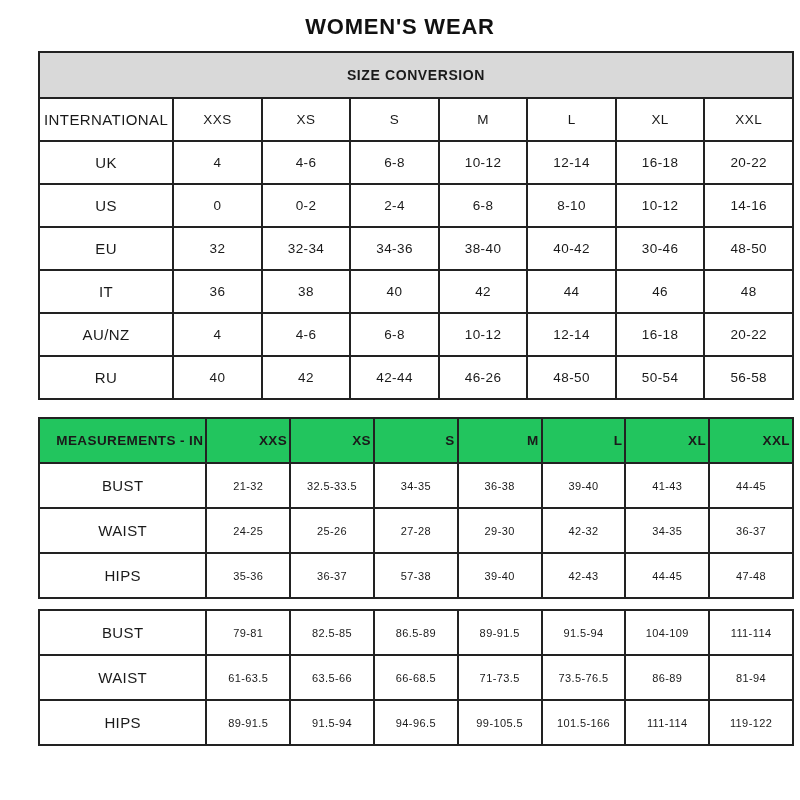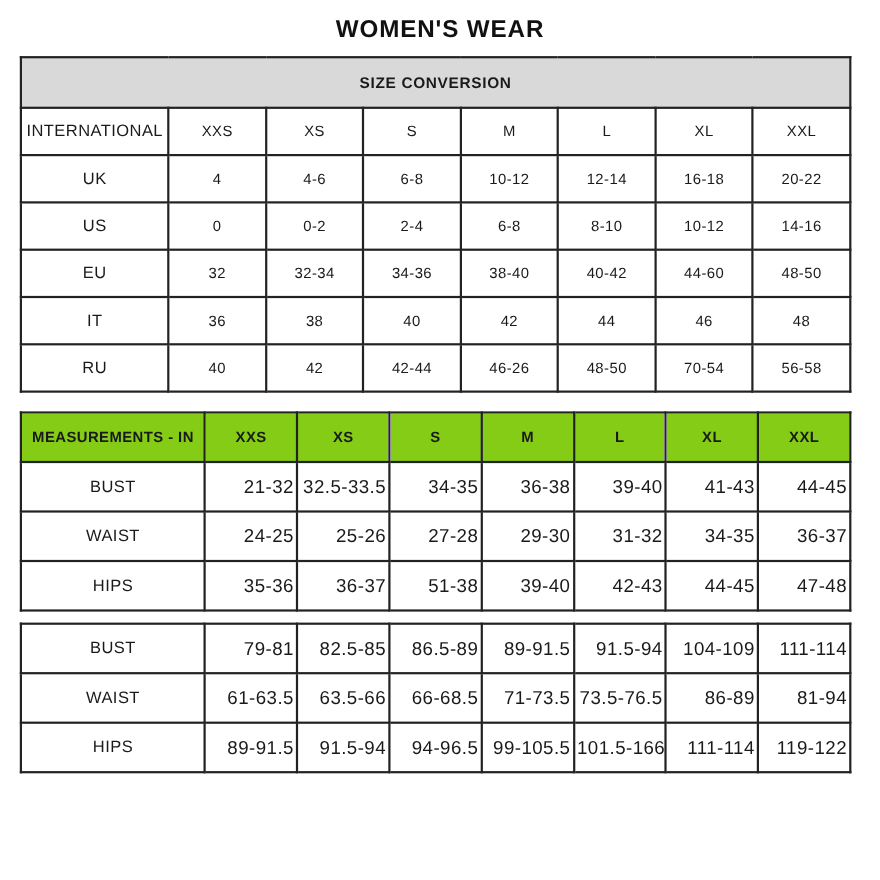--- a/index.html
+++ b/index.html
@@ -18,21 +18,21 @@
     text-align: center;
     font-size: 22px;
     font-weight: 700;
     letter-spacing: 0.8px;
     color: #111111;
   }
   table {
     border-collapse: collapse;
     table-layout: fixed;
     width: 756px;
-    margin-left: 18px;
+    margin-left: 38px;
   }
   #t0 { margin-bottom: 17px; }
   #t1 { margin-bottom: 10px; }
   td {
     border: 2px solid #222222;
     text-align: center;
     vertical-align: middle;
     font-size: 13.5px;
     letter-spacing: 0.4px;
     padding: 0 2px;
@@ -46,26 +46,27 @@
     height: 44px;
     letter-spacing: 0.6px;
   }
   
   #t0 col.label-col { width: 17.8%; }
   #t1 col.label-col, #t2 col.label-col { width: 22.2%; }
   
   #t0 tr.cols-row td, #t0 tr.data-row td { height: 41px; }
   
   tr.cols-row.gray td {
-    background: #84cc16;
+    background: #22c55e;
     font-weight: 700;
     font-size: 13.5px;
+    text-align: right;
   }
   #t1 td, #t2 td { height: 43px; }
-  #t1 tr.data-row td.cell, #t2 tr.data-row td.cell { font-size: 17px; text-align: right; }
+  #t1 tr.data-row td.cell, #t2 tr.data-row td.cell { font-size: 11px; }
   td.row-label { font-size: 15px; }
 </style>
 </head>
 <body>
 
 <div class="sheet">
   <h1 class="page-title">WOMEN'S WEAR</h1>
   <table id="t0">
       <colgroup>
         <col class="label-col">
@@ -111,41 +112,51 @@
           <td class="cell">10-12</td>
           <td class="cell">14-16</td>
         </tr>
         <tr class="data-row">
           <td class="row-label">EU</td>
           <td class="cell">32</td>
           <td class="cell">32-34</td>
           <td class="cell">34-36</td>
           <td class="cell">38-40</td>
           <td class="cell">40-42</td>
-          <td class="cell">44-60</td>
+          <td class="cell">30-46</td>
           <td class="cell">48-50</td>
         </tr>
         <tr class="data-row">
           <td class="row-label">IT</td>
           <td class="cell">36</td>
           <td class="cell">38</td>
           <td class="cell">40</td>
           <td class="cell">42</td>
           <td class="cell">44</td>
           <td class="cell">46</td>
           <td class="cell">48</td>
         </tr>
         <tr class="data-row">
+          <td class="row-label">AU/NZ</td>
+          <td class="cell">4</td>
+          <td class="cell">4-6</td>
+          <td class="cell">6-8</td>
+          <td class="cell">10-12</td>
+          <td class="cell">12-14</td>
+          <td class="cell">16-18</td>
+          <td class="cell">20-22</td>
+        </tr>
+        <tr class="data-row">
           <td class="row-label">RU</td>
           <td class="cell">40</td>
           <td class="cell">42</td>
           <td class="cell">42-44</td>
           <td class="cell">46-26</td>
           <td class="cell">48-50</td>
-          <td class="cell">70-54</td>
+          <td class="cell">50-54</td>
           <td class="cell">56-58</td>
         </tr>
       </tbody>
     </table>
   <table id="t1">
       <colgroup>
         <col class="label-col">
         <col>
         <col>
         <col>
@@ -174,29 +185,29 @@
           <td class="cell">39-40</td>
           <td class="cell">41-43</td>
           <td class="cell">44-45</td>
         </tr>
         <tr class="data-row">
           <td class="row-label">WAIST</td>
           <td class="cell">24-25</td>
           <td class="cell">25-26</td>
           <td class="cell">27-28</td>
           <td class="cell">29-30</td>
-          <td class="cell">31-32</td>
+          <td class="cell">42-32</td>
           <td class="cell">34-35</td>
           <td class="cell">36-37</td>
         </tr>
         <tr class="data-row">
           <td class="row-label">HIPS</td>
           <td class="cell">35-36</td>
           <td class="cell">36-37</td>
-          <td class="cell">51-38</td>
+          <td class="cell">57-38</td>
           <td class="cell">39-40</td>
           <td class="cell">42-43</td>
           <td class="cell">44-45</td>
           <td class="cell">47-48</td>
         </tr>
       </tbody>
     </table>
   <table id="t2">
       <colgroup>
         <col class="label-col">

